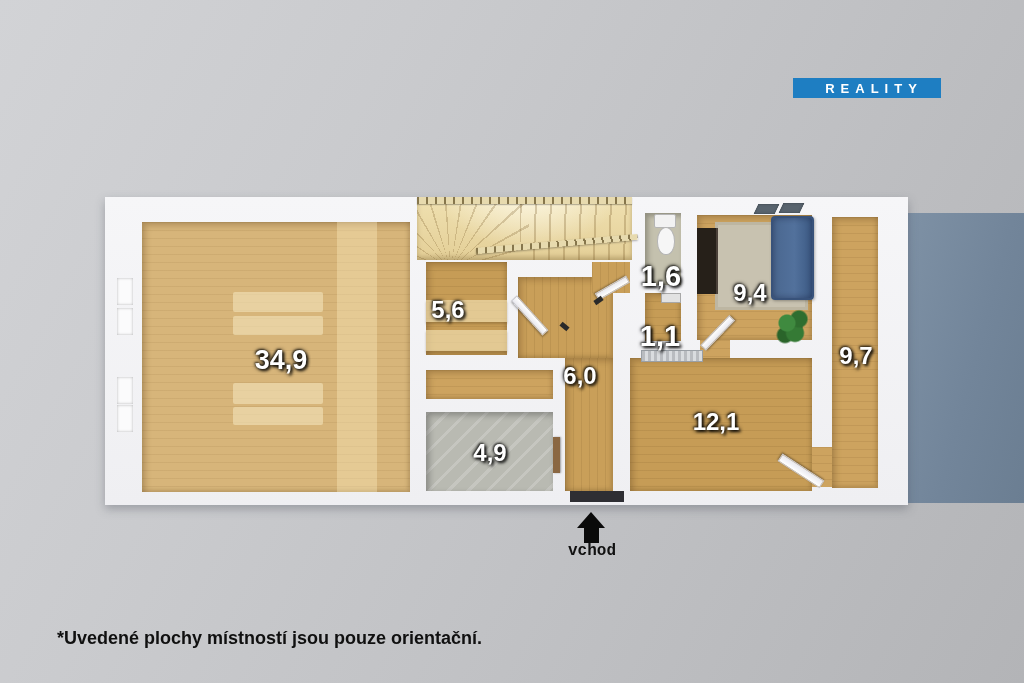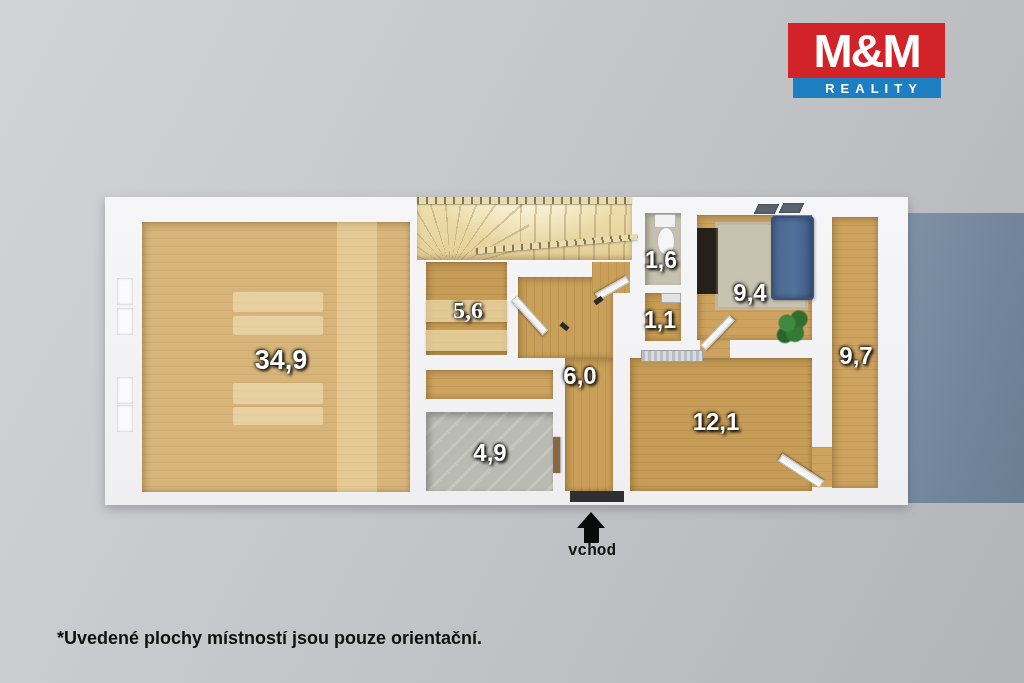--- a/index.html
+++ b/index.html
@@ -66,34 +66,33 @@
   .radiator{left:536px;top:153px;width:60px;height:10px;border:1px solid #9aa0a6;
     background:repeating-linear-gradient(90deg,#b9bcc0 0 3px,#d9dcdf 3px 6px);}
   .mat{left:465px;top:294px;width:54px;height:11px;background:#2e2e33;}
   .bath-door{left:448px;top:240px;width:7px;height:36px;background:#8a6742;box-shadow:1px 0 2px rgba(0,0,0,.35);}
   .win{position:absolute;width:16px;height:27px;background:#fbfbfc;box-shadow:inset 0 0 3px rgba(0,0,0,.28);}
 
   
   .rlabel{position:absolute;width:90px;text-align:center;color:#fff;font-weight:bold;font-size:24px;line-height:30px;
     text-shadow:0 0 4px rgba(0,0,0,.95),2px 2px 3px rgba(0,0,0,.85),-1px -1px 2px rgba(0,0,0,.6);}
   .rlabel.big{font-size:27px;}
-  .rlabel.small{font-size:23px;}
+  .rlabel.small{font-size:29px;margin-top:16px;}
 
   
   .arrow-head{left:577px;top:512px;width:0;height:0;border-left:14px solid transparent;border-right:14px solid transparent;border-bottom:16px solid #0a0a0a;}
   .arrow-shaft{left:584px;top:527px;width:15px;height:16px;background:#0a0a0a;}
   .entrance-label{left:552px;top:542px;width:80px;text-align:center;font-size:16px;font-weight:bold;color:#111;font-family:Liberation Mono, monospace;}
   .footnote{left:57px;top:628px;font-size:18px;font-weight:bold;color:#101010;}
 </style>
 </head>
 <body>
 
 <div class="stage">
 
-  <div class="abs logo-red" style="background-color: rgb(210, 35, 41);">M&amp;M</div>
   <div class="abs logo-blue" style="background-color: rgb(30, 126, 194);">REALITY</div>
 
   <div class="abs blue-shadow"></div>
 
   <div class="abs plan">
 
     <div class="floor wood-light" style="left:37px;top:25px;width:268px;height:270px;"></div>
     <div class="abs" style="left:232px;top:25px;width:40px;height:270px;background:rgba(255,240,198,.35);"></div>
     <div class="abs" style="left:128px;top:95px;width:90px;height:20px;background:rgba(244,228,186,.60);border-radius:2px;"></div>
     <div class="abs" style="left:128px;top:119px;width:90px;height:19px;background:rgba(244,228,186,.60);border-radius:2px;"></div>
@@ -145,21 +144,21 @@
     <div class="abs mat"></div>
 
     <div class="door" style="left:409px;top:97px;width:45px;height:6px;transform:rotate(48deg);"></div>
     <div class="door" style="left:523px;top:78px;width:34px;height:6px;transform:rotate(150deg);"></div>
     <div class="door" style="left:598px;top:147px;width:40px;height:6px;transform:rotate(-46deg);"></div>
     <div class="door" style="left:717px;top:283px;width:48px;height:7px;transform:rotate(213deg);"></div>
     <div class="handle" style="left:455px;top:127px;width:9px;height:5px;transform:rotate(40deg);"></div>
     <div class="handle" style="left:489px;top:101px;width:9px;height:5px;transform:rotate(-35deg);"></div>
 
     <div class="rlabel big" style="left:131px;top:148px;">34,9</div>
-    <div class="rlabel" style="left:318px;top:98px;font-family:Liberation Serif, serif;">5,6</div>
+    <div class="rlabel" style="left:298px;top:98px;">5,6</div>
     <div class="rlabel" style="left:430px;top:118px;margin-top:46px;">6,0</div>
     <div class="rlabel small" style="left:511px;top:48px;">1,6</div>
     <div class="rlabel small" style="left:510px;top:108px;">1,1</div>
     <div class="rlabel" style="left:600px;top:69px;margin-top:12px;">9,4</div>
     <div class="rlabel" style="left:706px;top:144px;">9,7</div>
     <div class="rlabel" style="left:566px;top:210px;">12,1</div>
     <div class="rlabel" style="left:340px;top:241px;">4,9</div>
   </div>
 
   <div class="abs arrow-head"></div>

